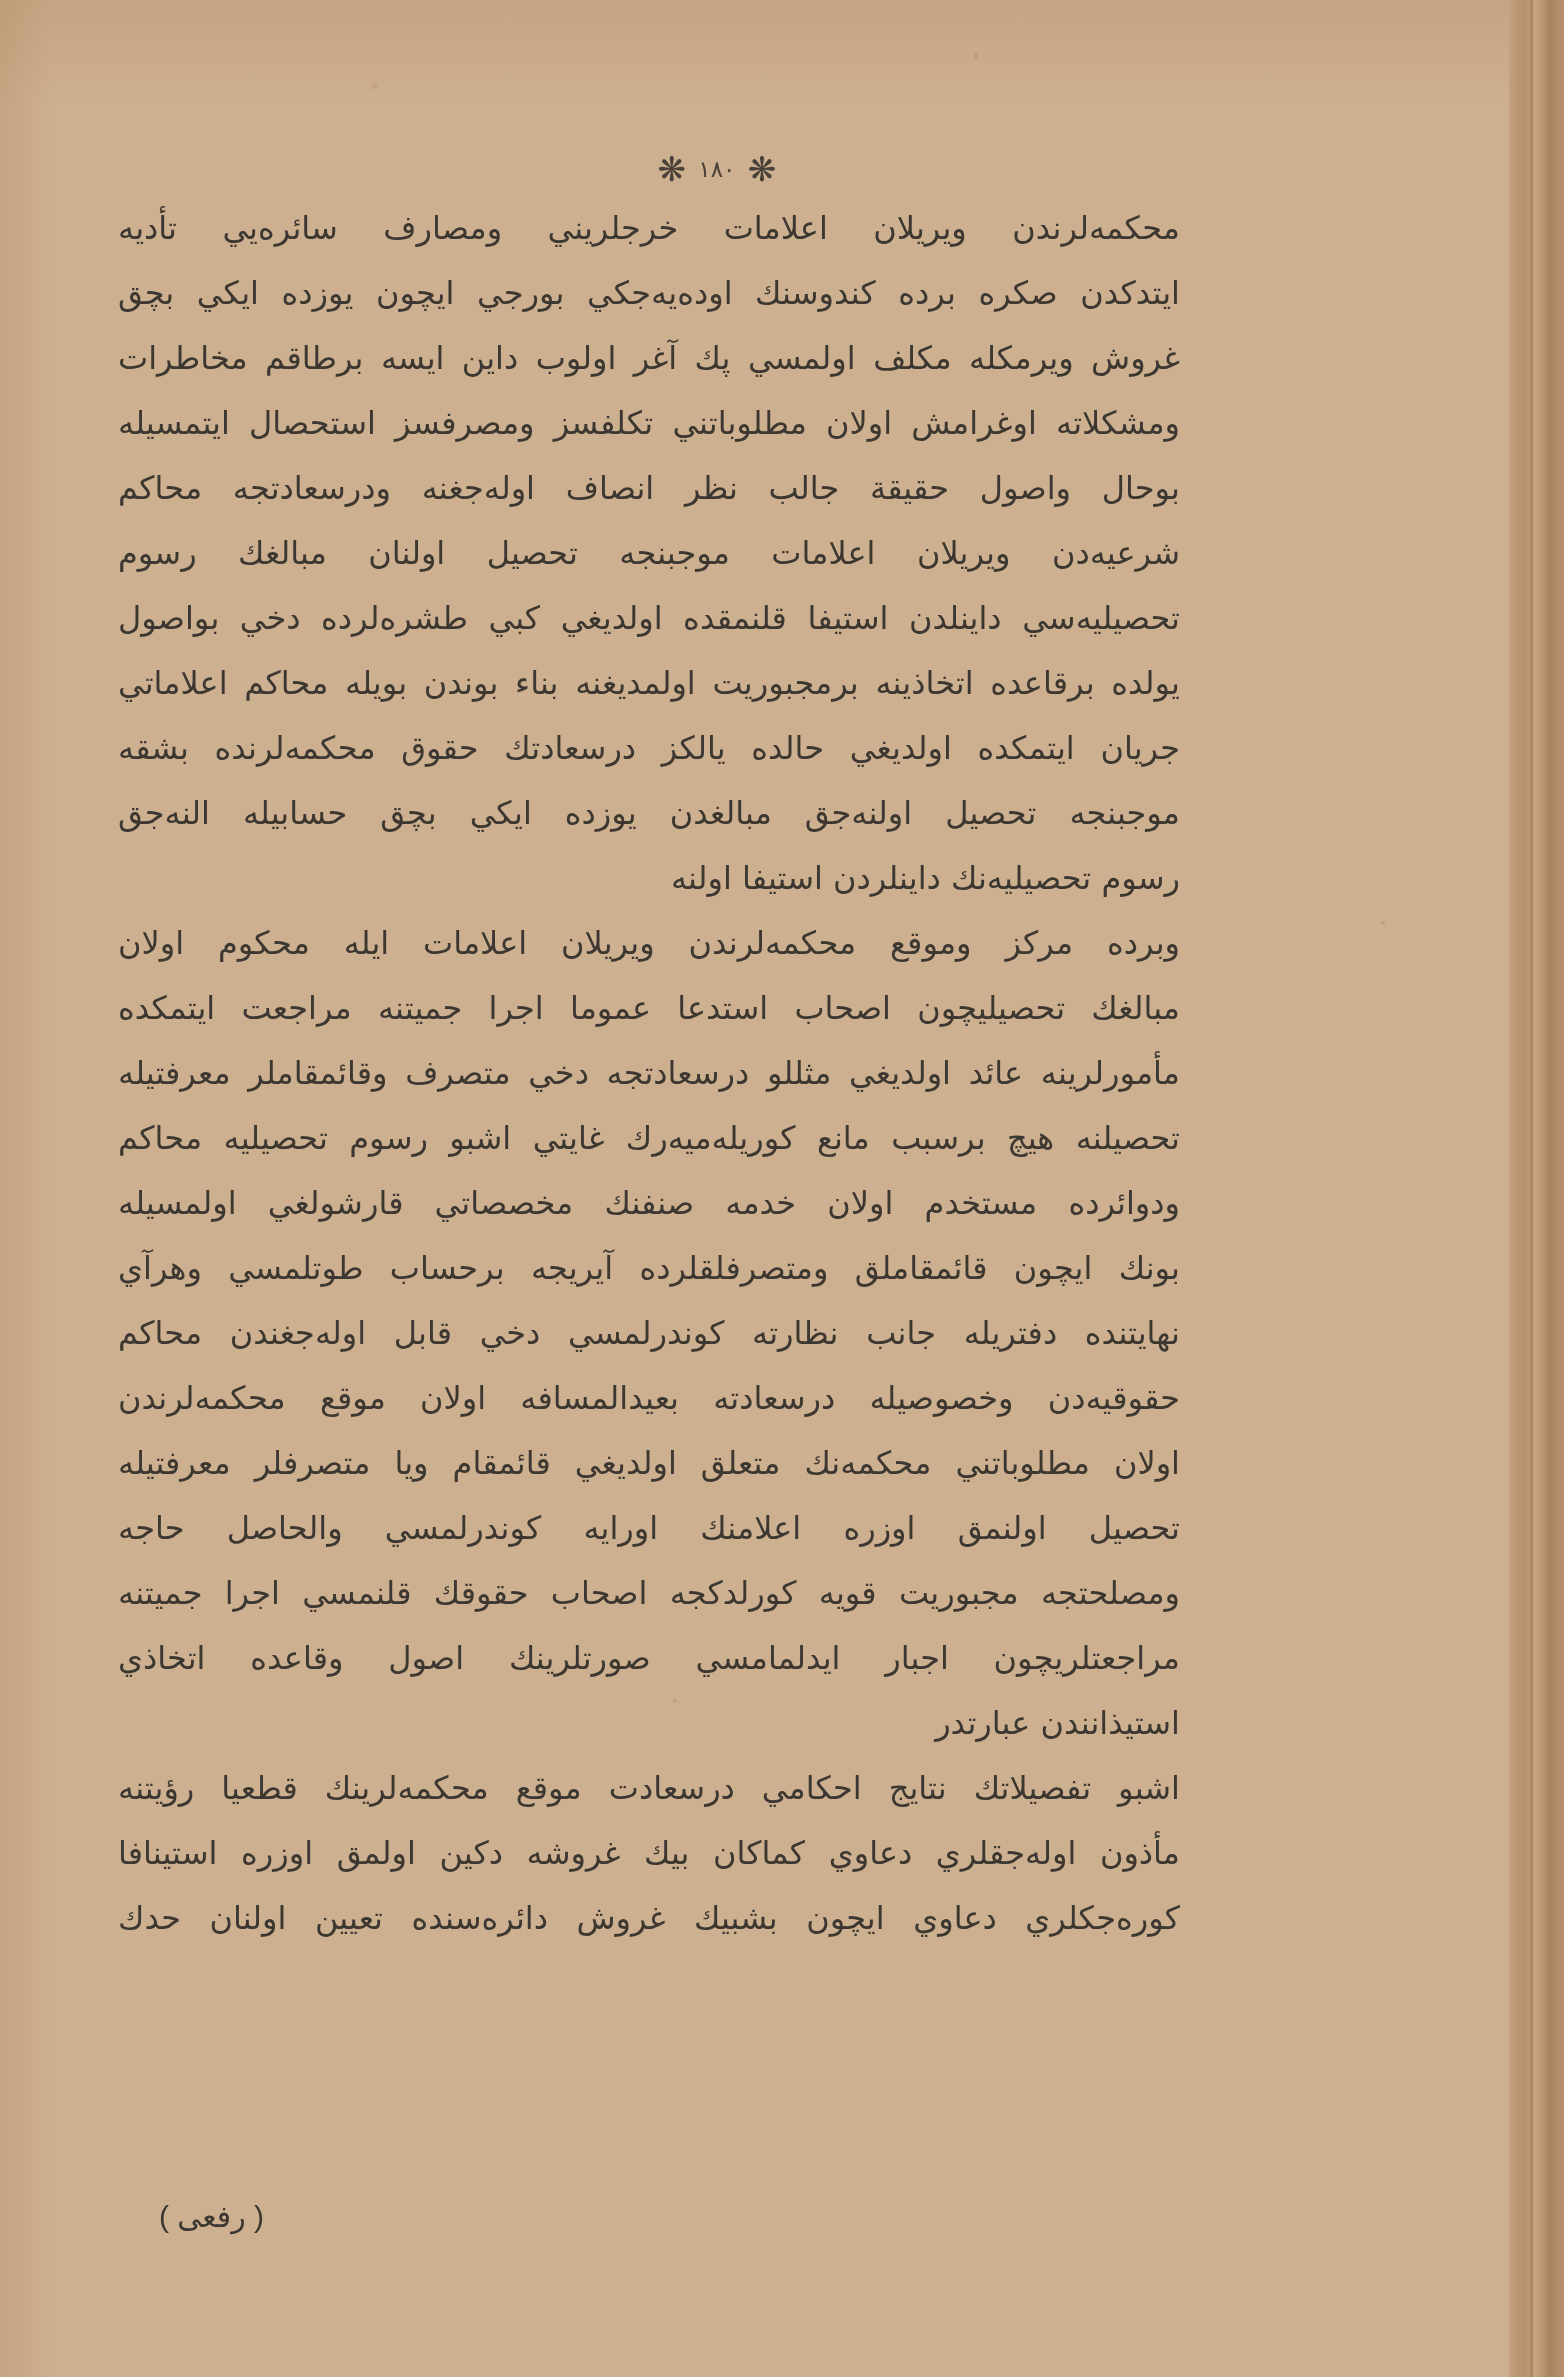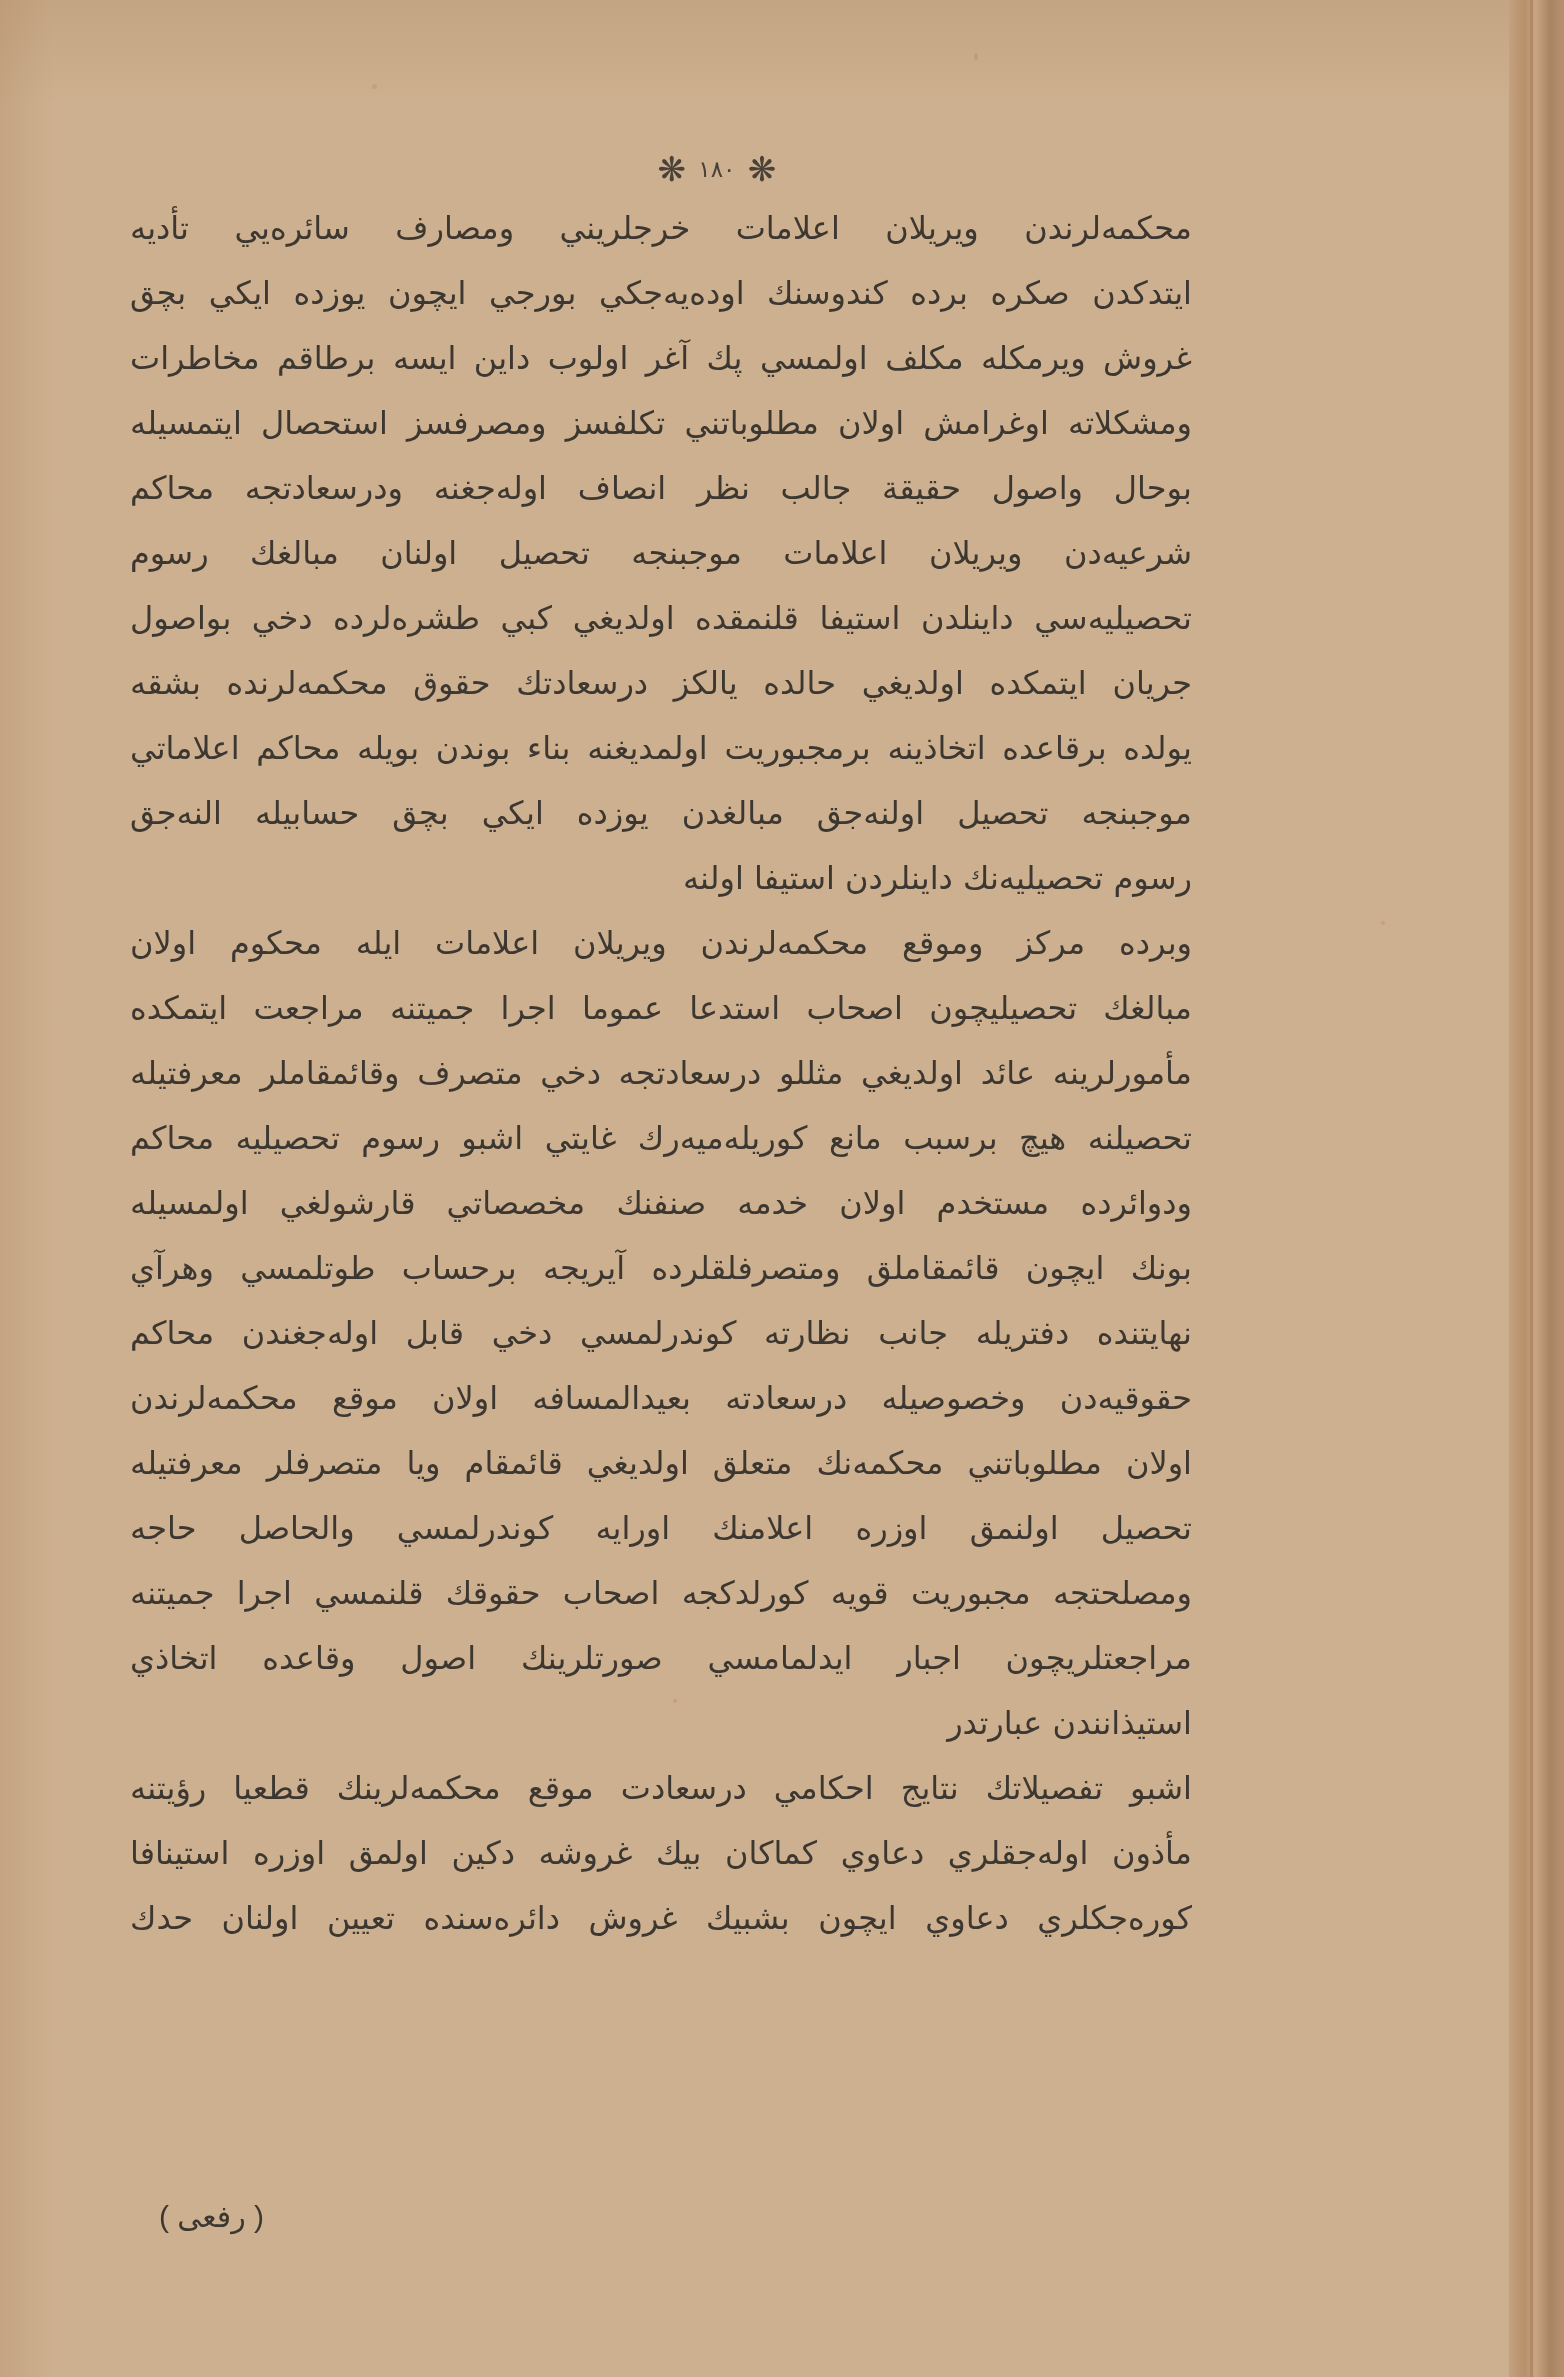--- a/index.html
+++ b/index.html
@@ -31,21 +31,21 @@
     }
     .ornament {
       font-family: "DejaVu Sans", sans-serif; font-size: 34px; color: #4a4239;
       line-height: 1;
     }
     .num {
       font-family: "DejaVu Sans", sans-serif; font-size: 23px; direction: rtl;
       letter-spacing: 3.5px;
     }
     .text-block {
-      position: absolute; left: 130px; top: 196px; width: 1062px;
+      position: absolute; left: 118px; top: 196px; width: 1062px;
       direction: rtl; color: #3c3731;
     }
     .line {
       height: 65px; line-height: 65px;
       font-family: "DejaVu Sans", sans-serif;
       font-size: 32px;
       white-space: nowrap; overflow: hidden;
       text-align: justify; text-align-last: justify;
     }
     .line.last {
@@ -77,22 +77,22 @@
   </div>
 
   <div class="text-block" id="text-block">
       <div class="line">محكمه‌لرندن ويريلان اعلامات خرجلريني ومصارف سائره‌يي تأديه</div>
       <div class="line">ايتدكدن صكره برده كندوسنك اوده‌يه‌جكي بورجي ايچون يوزده ايكي بچق</div>
       <div class="line">غروش ويرمكله مكلف اولمسي پك آغر اولوب داين ايسه برطاقم مخاطرات</div>
       <div class="line">ومشكلاته اوغرامش اولان مطلوباتني تكلفسز ومصرفسز استحصال ايتمسيله</div>
       <div class="line">بوحال واصول حقيقة جالب نظر انصاف اوله‌جغنه ودرسعادتجه محاكم</div>
       <div class="line">شرعيه‌دن ويريلان اعلامات موجبنجه تحصيل اولنان مبالغك رسوم</div>
       <div class="line">تحصيليه‌سي داينلدن استيفا قلنمقده اولديغي كبي طشره‌لرده دخي بواصول</div>
+      <div class="line">يولده برقاعده اتخاذينه برمجبوريت اولمديغنه بناء بوندن بويله محاكم اعلاماتي</div>
       <div class="line">جريان ايتمكده اولديغي حالده يالكز درسعادتك حقوق محكمه‌لرنده بشقه</div>
-      <div class="line">يولده برقاعده اتخاذينه برمجبوريت اولمديغنه بناء بوندن بويله محاكم اعلاماتي</div>
       <div class="line">موجبنجه تحصيل اولنه‌جق مبالغدن يوزده ايكي بچق حسابيله النه‌جق</div>
       <div class="line last">رسوم تحصيليه‌نك داينلردن استيفا اولنه</div>
       <div class="line">وبرده مركز وموقع محكمه‌لرندن ويريلان اعلامات ايله محكوم اولان</div>
       <div class="line">مبالغك تحصيليچون اصحاب استدعا عموما اجرا جميتنه مراجعت ايتمكده</div>
       <div class="line">مأمورلرينه عائد اولديغي مثللو درسعادتجه دخي متصرف وقائمقاملر معرفتيله</div>
       <div class="line">تحصيلنه هيچ برسبب مانع كوريله‌ميه‌رك غايتي اشبو رسوم تحصيليه محاكم</div>
       <div class="line">ودوائرده مستخدم اولان خدمه صنفنك مخصصاتي قارشولغي اولمسيله</div>
       <div class="line">بونك ايچون قائمقاملق ومتصرفلقلرده آيريجه برحساب طوتلمسي وهرآي</div>
       <div class="line">نهايتنده دفتريله جانب نظارته كوندرلمسي دخي قابل اوله‌جغندن محاكم</div>
       <div class="line">حقوقيه‌دن وخصوصيله درسعادته بعيدالمسافه اولان موقع محكمه‌لرندن</div>

